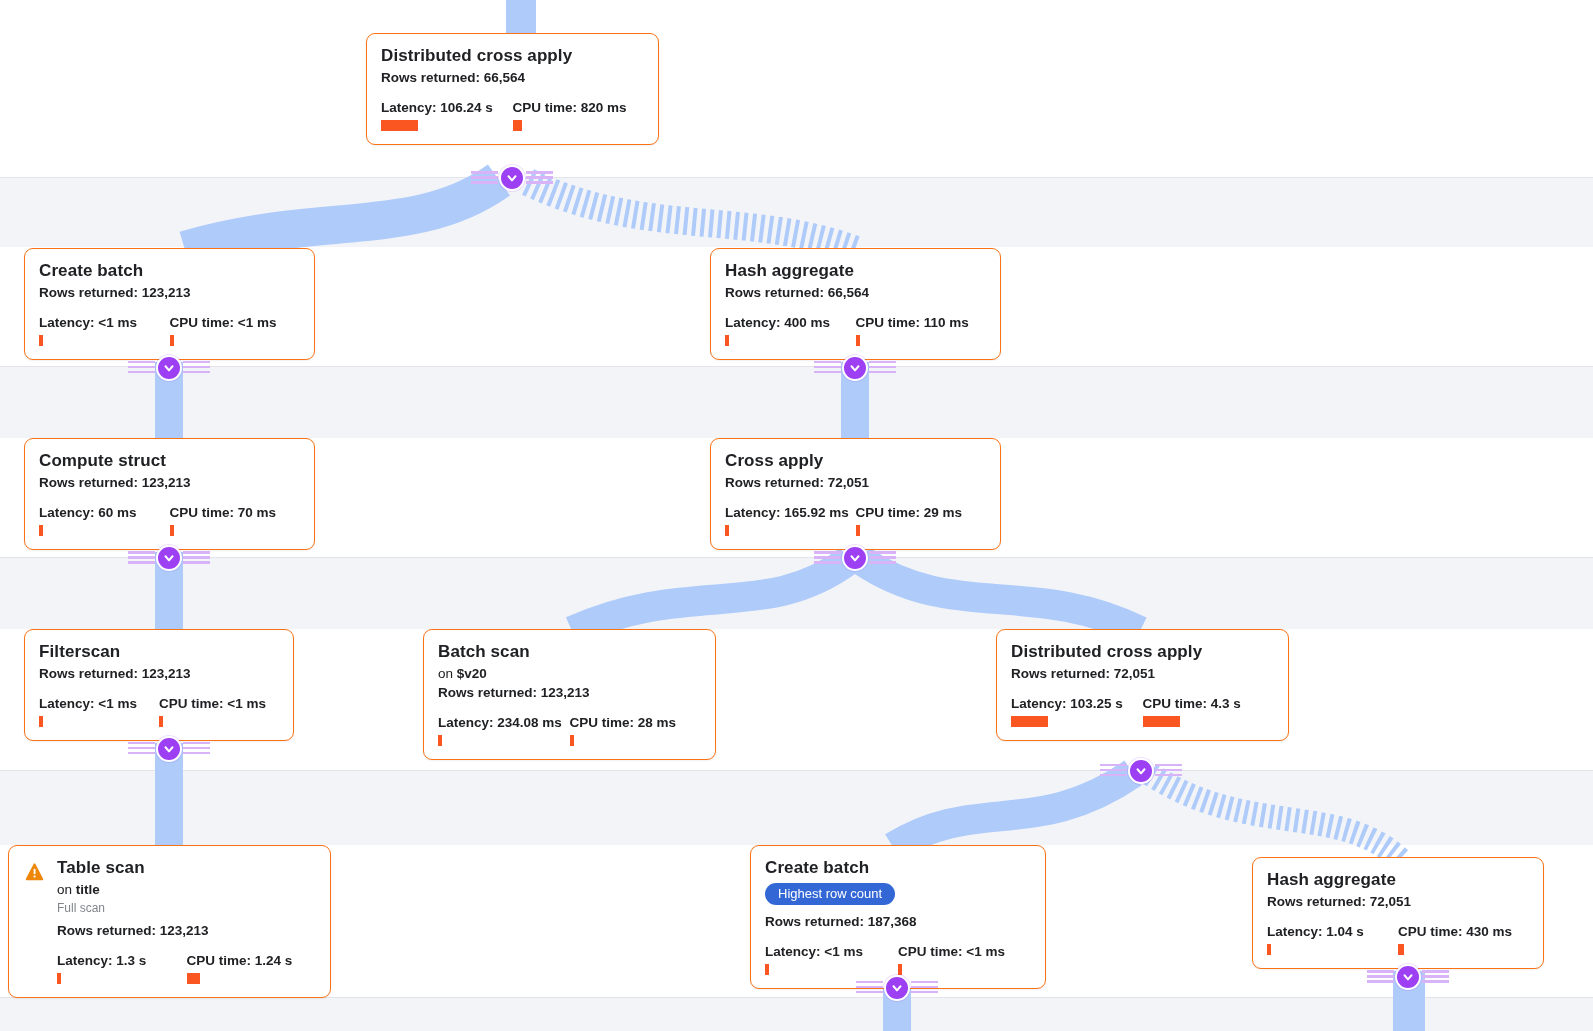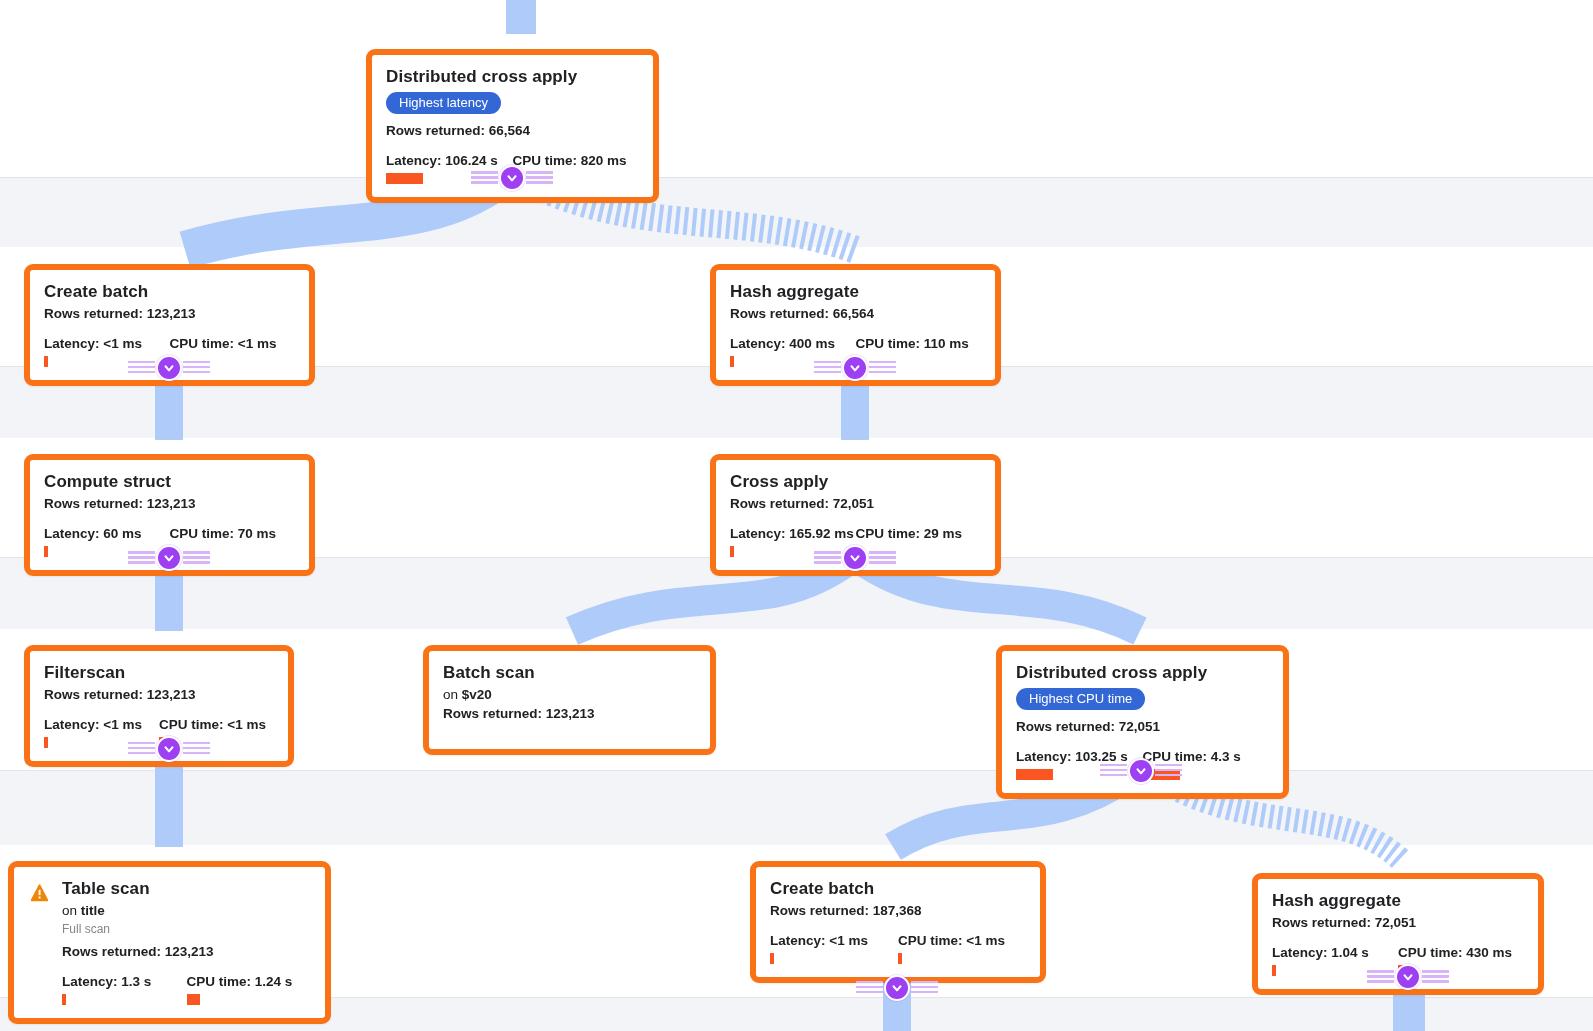--- a/index.html
+++ b/index.html
@@ -9,24 +9,23 @@
     font-family:"Liberation Sans","DejaVu Sans",sans-serif;
     color:#202124;
   }
   .row-band{position:absolute;left:0;width:1593px;background:#ffffff;border-bottom:1px solid #e2e4e9;}
   svg.edges{position:absolute;left:0;top:0;z-index:2;}
   .edge{fill:none;stroke:#aecbfa;stroke-linecap:butt;}
   .edge.striped{stroke-dasharray:4 4.5;}
 
   .card{
     position:absolute;z-index:3;background:#ffffff;
-    border:6px solid #f97316;border-radius:9px;
+    border:1px solid #f97316;border-radius:9px;
     padding:12px 14px 13px 14px;box-sizing:border-box;
     box-shadow:0 1px 2px rgba(60,64,67,.08);
-    margin-top:16px;
   }
   .card-title{font-size:17px;font-weight:bold;letter-spacing:.1px;margin:0 0 4px 0;}
   .badge{
     display:inline-block;color:#fff;border-radius:13px;
     padding:3px 13px 4px 13px;font-size:13px;margin:1px 0 7px 0;
   }
   .badge:empty{display:none;}
   .card-sub{font-size:13.5px;margin:0 0 4px 0;}
   .card-sub b{font-weight:bold;}
   .scan-note{color:#80868b;font-size:12px;margin:0 0 4px 0;}
@@ -88,21 +87,20 @@
   <path class="edge" stroke-width="30" d="M 849 560 C 765 622, 692 578, 572 631"></path>
   <path class="edge" stroke-width="30" d="M 861 560 C 952 622, 1032 578, 1140 631"></path>
   <path class="edge" stroke-width="30" d="M 1133 773 C 1035 840, 977 795, 893 847"></path>
   <path class="edge striped" stroke-width="24" d="M 1150 774 C 1248 838, 1338 802, 1400 859"></path>
   <path class="edge" stroke-width="28" d="M 897 983 L 897 1031"></path>
   <path class="edge" stroke-width="32" d="M 1409 971 L 1409 1031"></path>
 </svg>
 
 <div class="card n1">
   <div class="card-title">Distributed cross apply</div>
-  <div><span class="badge" style="background:#3367d6;">Highest latency</span></div>
   <div class="rows">Rows returned: 66,564</div>
   <div class="metrics">
     <div class="metric">
         <div class="metric-label">Latency: 106.24 s</div>
         <div class="bar" style="width: 37px;"></div>
       </div>
     <div class="metric">
         <div class="metric-label">CPU time: 820 ms</div>
         <div class="bar" style="width: 9px;"></div>
       </div>
@@ -181,25 +179,34 @@
         <div class="metric-label">CPU time: &lt;1 ms</div>
         <div class="bar" style="width: 4px;"></div>
       </div>
   </div>
 </div>
 
 <div class="card n7">
   <div class="card-title">Batch scan</div>
   <div class="card-sub"><span>on</span> <b>$v20</b></div>
   <div class="rows">Rows returned: 123,213</div>
+  <div class="metrics">
+    <div class="metric">
+        <div class="metric-label">Latency: 234.08 ms</div>
+        <div class="bar" style="width: 4px;"></div>
+      </div>
+    <div class="metric">
+        <div class="metric-label">CPU time: 28 ms</div>
+        <div class="bar" style="width: 4px;"></div>
+      </div>
+  </div>
 </div>
 
 <div class="card n8">
   <div class="card-title">Distributed cross apply</div>
-  <div><span class="badge" style="background:#3367d6;">Highest CPU time</span></div>
   <div class="rows">Rows returned: 72,051</div>
   <div class="metrics">
     <div class="metric">
         <div class="metric-label">Latency: 103.25 s</div>
         <div class="bar" style="width: 37px;"></div>
       </div>
     <div class="metric">
         <div class="metric-label">CPU time: 4.3 s</div>
         <div class="bar" style="width: 37px;"></div>
       </div>
@@ -227,20 +234,21 @@
       <div class="metric">
           <div class="metric-label">CPU time: 1.24 s</div>
           <div class="bar" style="width: 13px;"></div>
         </div>
     </div>
   </div>
 </div>
 
 <div class="card n10">
   <div class="card-title">Create batch</div>
+  <div><span class="badge" style="background:#3367d6;">Highest row count</span></div>
   <div class="rows">Rows returned: 187,368</div>
   <div class="metrics">
     <div class="metric">
         <div class="metric-label">Latency: &lt;1 ms</div>
         <div class="bar" style="width: 4px;"></div>
       </div>
     <div class="metric">
         <div class="metric-label">CPU time: &lt;1 ms</div>
         <div class="bar" style="width: 4px;"></div>
       </div>

